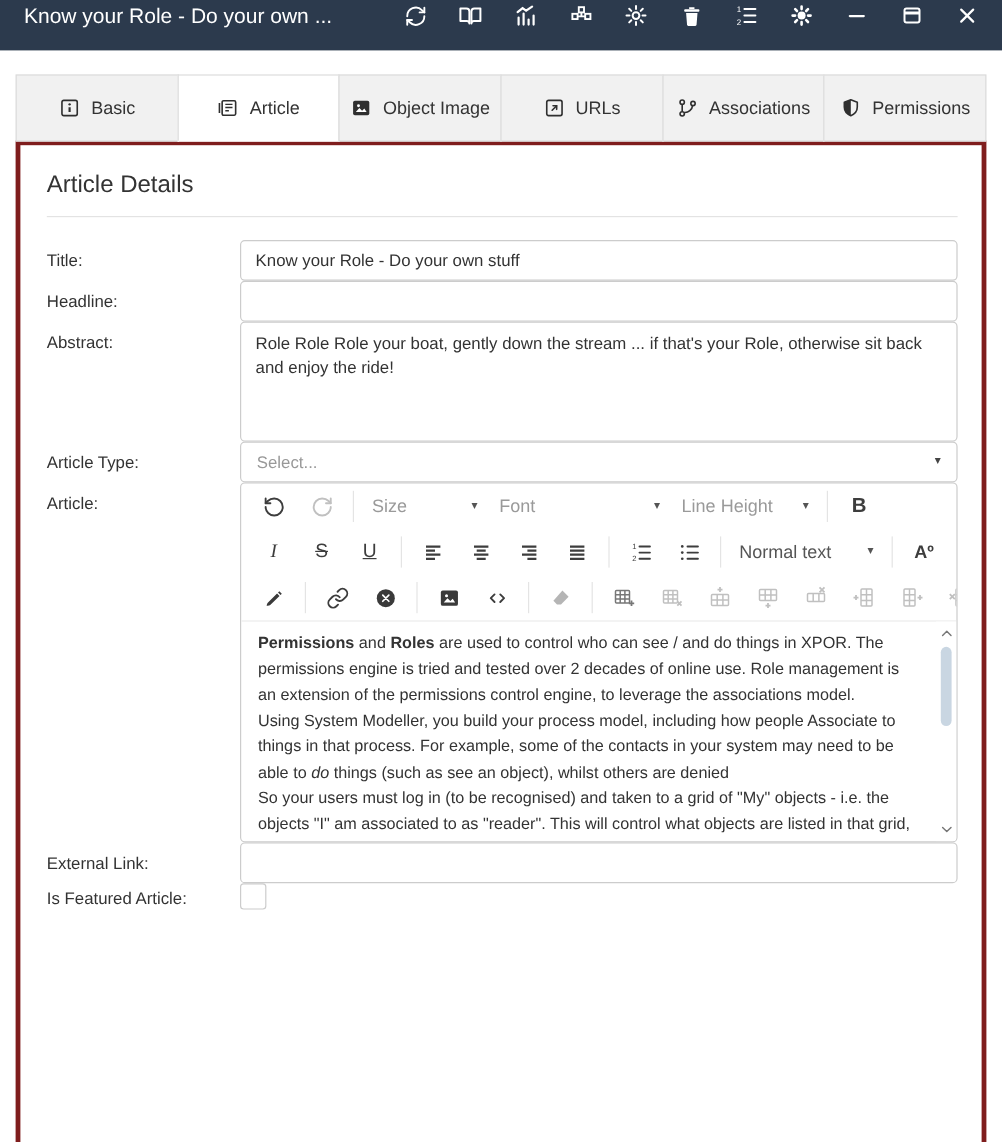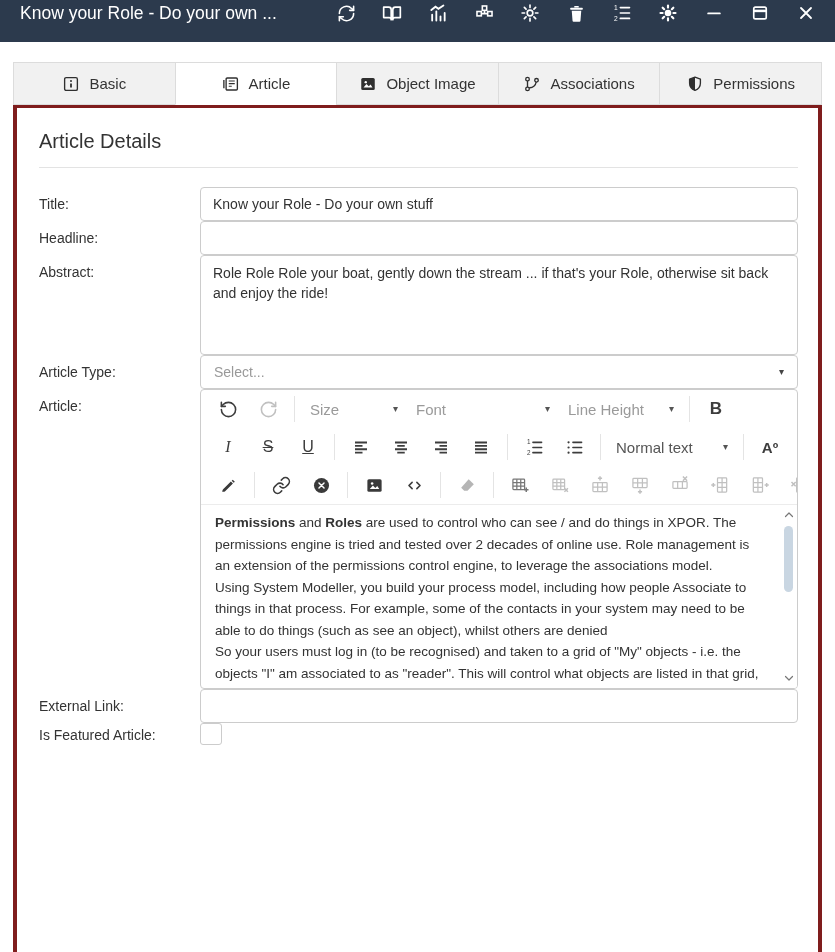--- a/index.html
+++ b/index.html
@@ -7,21 +7,21 @@
   body{height:952px;font-family:"Liberation Sans",sans-serif;overflow:hidden}
   svg{display:block}
 
   
   .titlebar{height:42px;background:var(--titlebar-bg,#2c3a4d);display:flex;align-items:center;padding:0 19px 16px 20px;color:#fff}
   .tb-title{font-size:17.5px;flex:1;white-space:nowrap;overflow:hidden}
   .tb-btn{width:20px;height:20px;margin-left:26px;display:flex;align-items:center;justify-content:center;color:#fff;cursor:pointer;flex-shrink:0}
 
   
   .tabbar{display:flex;margin:20px 13px 0;position:relative;z-index:2}
-  .tab{flex:1;height:43px;display:flex;align-items:center;justify-content:center;gap:9px;background:var(--tab-bg,#f1f1f1);border:1px solid #dcdcdc;margin-left:-1px;font-size:15px;color:#333;cursor:pointer;white-space:nowrap}
+  .tab{flex:1;height:56px;display:flex;align-items:center;justify-content:center;gap:9px;background:var(--tab-bg,#f1f1f1);border:1px solid #dcdcdc;margin-left:-1px;font-size:15px;color:#333;cursor:pointer;white-space:nowrap}
   .tab:first-child{margin-left:0}
   .tab.active{background:#fff;border-bottom-color:#fff}
   .ticon{display:flex;color:#2f2f2f}
 
   
   .card{margin:-1px 13px 0;border:4px solid #7f1d1d;height:877px;background:#fff;padding:0 20px 0 22px;position:relative;z-index:1}
   .h1{margin-top:22px;font-size:20px;font-weight:400;color:#333}
   .rule{border:none;border-top:1px solid #e3e3e3;margin-top:14px}
   .row{display:flex;margin-top:0}
   .row.first{margin-top:19px}
@@ -171,20 +171,30 @@
         <svg viewBox="0 0 24 24" width="18" height="18">
           <rect x="3" y="4" width="18" height="16" rx="2" fill="currentColor"></rect>
           <circle cx="9" cy="9.5" r="1.6" fill="#fff"></circle>
           <path d="M6 16.5l4-4.5 3 3 2.5-2.5 2.5 4z" fill="#fff"></path>
         </svg>
       </span>
     <span>Object Image</span>
   </div>
   <div class="tab">
     <span class="ticon">
+        <svg viewBox="0 0 24 24" width="18" height="18" fill="none" stroke="currentColor" stroke-width="1.8" stroke-linecap="round" stroke-linejoin="round">
+          <rect x="3.5" y="3.5" width="17" height="17" rx="2"></rect>
+          <path d="M9.5 14.5l5-5"></path>
+          <path d="M10.5 9.5h4v4"></path>
+        </svg>
+      </span>
+    <span>URLs</span>
+  </div>
+  <div class="tab">
+    <span class="ticon">
         <svg viewBox="0 0 24 24" width="18" height="18" fill="none" stroke="currentColor" stroke-width="1.8">
           <circle cx="6" cy="5.5" r="2.4"></circle>
           <circle cx="6" cy="18.5" r="2.4"></circle>
           <circle cx="18" cy="7" r="2.4"></circle>
           <path d="M6 8v8M17.5 9.3A8.5 8.5 0 0 1 8.3 17"></path>
         </svg>
       </span>
     <span>Associations</span>
   </div>
   <div class="tab">
@@ -408,21 +418,21 @@
                 <rect x="8" y="3.5" width="8" height="17" rx="1"></rect>
                 <path d="M8 9.2h8M8 14.9h8"></path>
                 <path d="M1.8 8.5l5 5M6.8 8.5l-5 5" stroke-width="1.8"></path>
               </svg>
             </span>
         </div>
 
         <div class="ed-content">
           <div class="paras">
               <p><span style="font-weight: 700;">Permissions</span><span> and </span><span style="font-weight: 700;">Roles</span><span> are used to control who can see / and do things in XPOR. The permissions engine is tried and tested over 2 decades of online use. Role management is an extension of the permissions control engine, to leverage the associations model.</span></p>
-              <p><span>Using System Modeller, you build your process model, including how people Associate to things in that process. For example, some of the contacts in your system may need to be able to </span><span style="">do</span><span> things (such as see an object), whilst others are denied</span></p>
+              <p><span>Using System Modeller, you build your process model, including how people Associate to things in that process. For example, some of the contacts in your system may need to be able to </span><span style="font-style: italic;">do</span><span> things (such as see an object), whilst others are denied</span></p>
               <p><span>So your users must log in (to be recognised) and taken to a grid of "My" objects - i.e. the objects "I" am associated to as "reader". This will control what objects are listed in that grid, f</span></p>
             </div>
           <div class="vscroll">
             <span class="scr-btn">
                 <svg viewBox="0 0 24 24" width="12" height="12" fill="none" stroke="currentColor" stroke-width="2.4" stroke-linecap="round" stroke-linejoin="round">
                   <path d="M5 15l7-7 7 7"></path>
                 </svg>
               </span>
             <span class="scr-btn">
                 <svg viewBox="0 0 24 24" width="12" height="12" fill="none" stroke="currentColor" stroke-width="2.4" stroke-linecap="round" stroke-linejoin="round">

